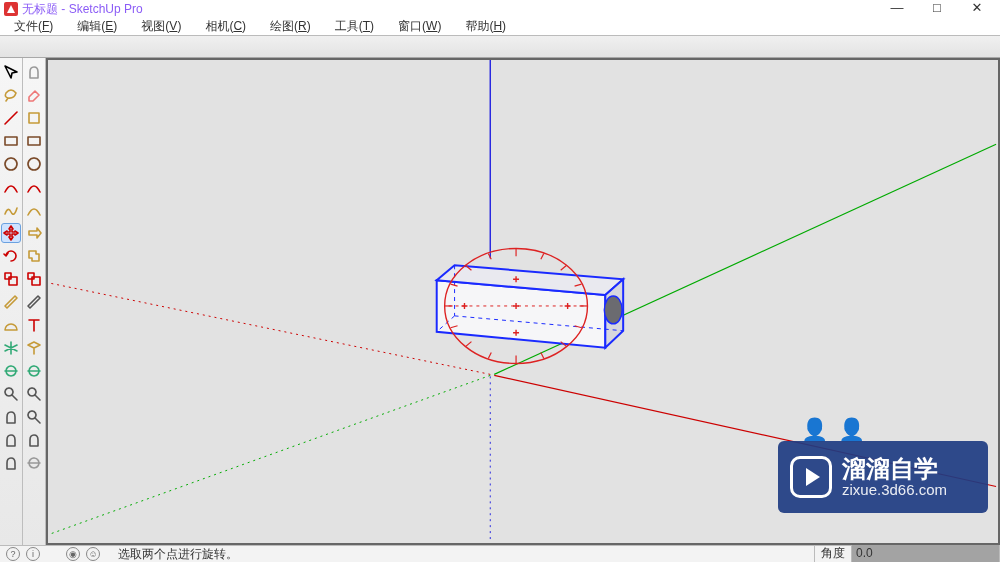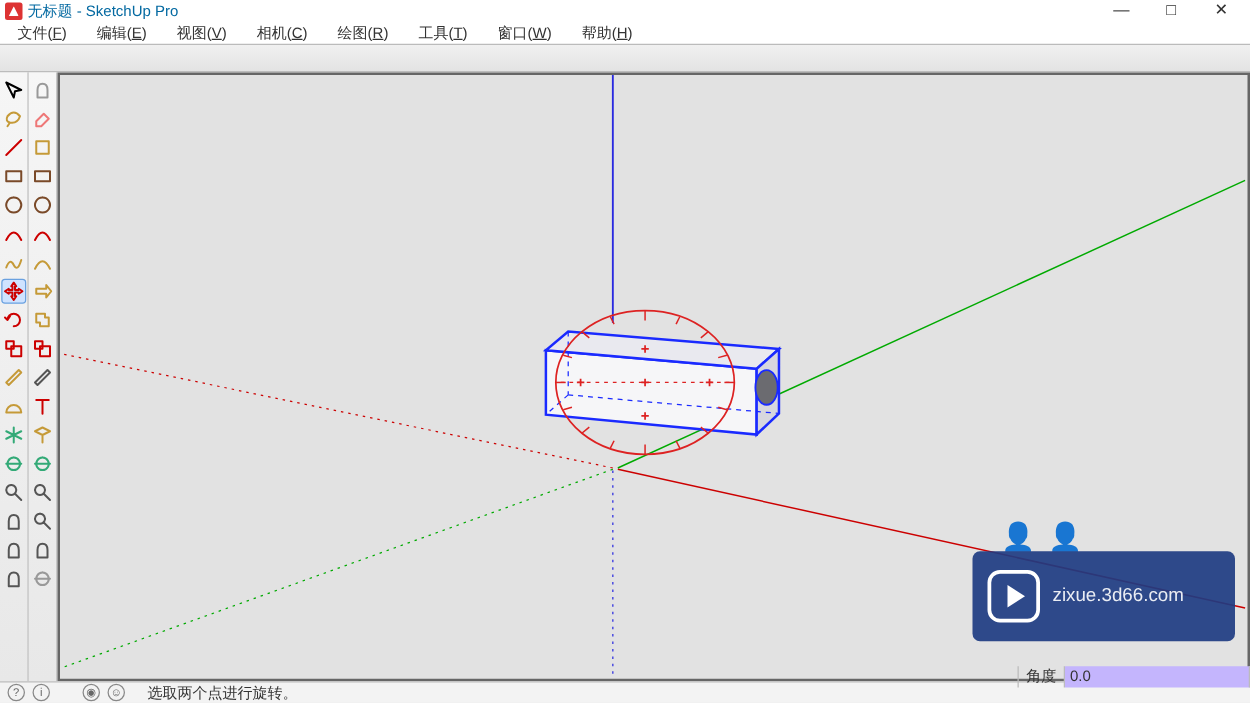--- a/index.html
+++ b/index.html
@@ -23,21 +23,21 @@
     width: 14px; height: 14px;
     background: #d33;
     border-radius: 2px;
     margin-right: 4px;
     display: inline-block;
     position: relative;
   }
   .title-bar .app-icon::after{
     content:''; position:absolute; inset:3px; background:#fff; clip-path:polygon(0 100%,50% 0,100% 100%);
   }
-  .title-text { color:#0369a1; }
+  .title-text { color:#8b5cf6; }
   .win-controls {
     position: absolute; right: 0; top: 0;
     display: flex; gap: 22px; padding: 0 14px;
     color:#333; font-size:13px;
   }
   .win-btn { width:18px; text-align:center; cursor:default; }
   .menu-bar {
     height: 18px;
     display: flex;
     gap: 12px;
@@ -84,26 +84,26 @@
     position:absolute; left:0; right:0; bottom:0; height:17px;
     background:#f3f3f3;
     border-top:1px solid #bbb;
     display:flex; align-items:center;
     font-size:12px; color:#333;
   }
   .status-icons { display:flex; gap:6px; padding:0 6px; }
   .status-ico { width:14px; height:14px; border:1px solid #888; border-radius:50%; display:flex; align-items:center; justify-content:center; font-size:9px; color:#666;}
   .status-sep { width:14px; }
   .measure-box {
-    position:absolute; right:0; bottom:12px; height:17px;
+    position:absolute; right:0; bottom:0; height:17px;
     display:flex; align-items:center;
     border-left:1px solid #bbb;
   }
   .measure-label { padding:0 6px; border-right:1px solid #bbb; height:100%; line-height:16px;}
-  .measure-val { width:148px; padding:0 4px; height:100%; line-height:16px; background:#c4b5fd; border-right:1px solid #bbb;}
+  .measure-val { width:148px; padding:0 4px; height:100%; line-height:16px; background:#a3a3a3; border-right:1px solid #bbb;}
   .watermark {
     position:absolute; right:10px; bottom:30px;
     width:210px; height:72px;
     background:rgba(30,60,130,0.92);
     border-radius:6px;
     display:flex; align-items:center; gap:10px;
     padding:0 12px;
     color:#fff;
   }
   .wm-play {
@@ -397,20 +397,21 @@
           <path d="M0 24 v6 M-3 27 h6"></path>
         </g>
       </g>
     </svg>
 
     <div class="wm-figures">👤 👤</div>
 
     <div class="watermark">
       <div class="wm-play"></div>
       <div>
+        <div class="wm-text-main">溜溜自学</div>
         <div class="wm-text-sub">zixue.3d66.com</div>
       </div>
     </div>
   </div>
 </div>
 
 <div class="status-bar">
   <div class="status-icons">
     <span class="status-ico">?</span>
     <span class="status-ico">i</span>

